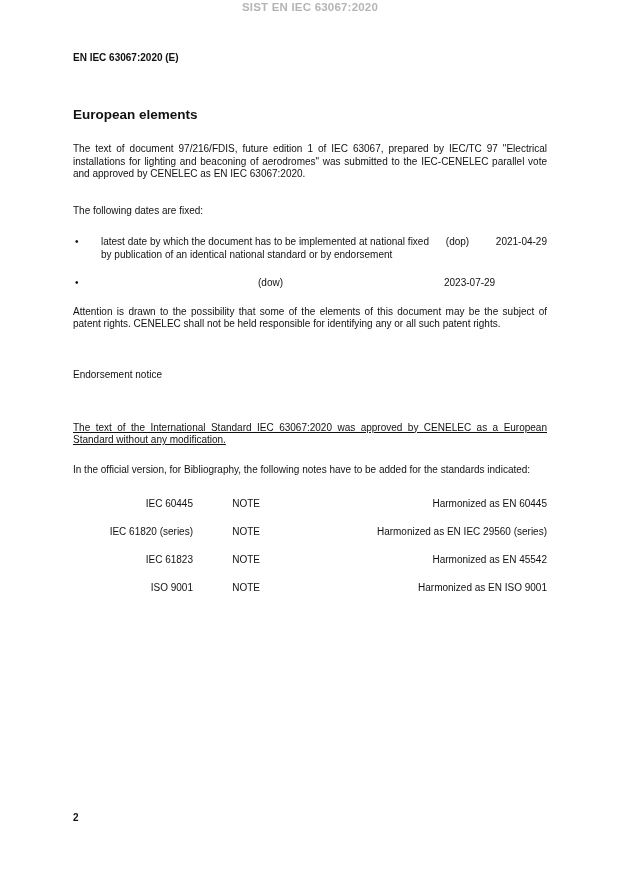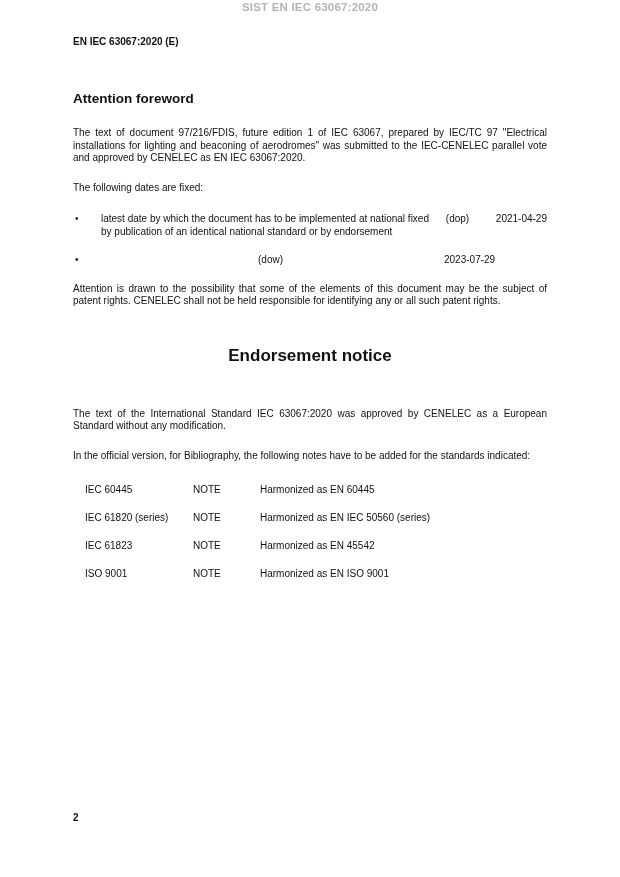--- a/index.html
+++ b/index.html
@@ -24,89 +24,90 @@
     text-align: center;
     font-size: 11.5px;
     font-weight: bold;
     color: #b5b5b5;
     letter-spacing: 0.2px;
   }
   .content {
     position: absolute;
     left: 73px;
     right: 73px;
-    top: 0;
+    top: 16px;
   }
   .doc-ref {
     margin-top: 36px;
     font-size: 10px;
     font-weight: bold;
   }
   .foreword-title {
     margin-top: 44px;
     font-size: 13.5px;
     font-weight: bold;
   }
   p.body-par {
     font-size: 10px;
     line-height: 12.5px;
     text-align: justify;
   }
   .par-1 { margin-top: 21px; }
-  .dates-intro { margin-top: 17px; text-align: left; }
+  .dates-intro { margin-top: 24px; text-align: left; }
   .dates-list { margin-top: 19px; }
   .date-item {
     display: grid;
     grid-template-columns: 28px 333px 1fr 72px;
     font-size: 10px;
     line-height: 12.5px;
     margin-bottom: 16px;
     align-items: start;
   }
   .date-item .bullet { padding-left: 2px; }
   .date-item .code { text-align: center; padding-left: 6px; white-space: nowrap; }
   .date-item .dval { text-align: right; padding-left: 10px; white-space: nowrap; }
   .patent-par { margin-top: 14px; }
   .endorsement-title {
     margin-top: 38px;
-    text-align: center;
-    font-size: 17px;
-    font-weight: bold;
+    text-align: left;
+    font-size: 10px;
+    font-weight: normal;
   }
-  .endorse-par-1 { margin-top: 42px; }
+  .endorse-par-1 { margin-top: 42px; text-decoration: underline; }
   .endorse-par-2 { margin-top: 17px; }
   .notes-table { margin-top: 22px; }
   .note-row {
     display: grid;
     grid-template-columns: 108px 67px 1fr;
     font-size: 10px;
     line-height: 12.5px;
     padding-left: 12px;
     margin-bottom: 15.5px;
+    text-align: right;
   }
   .page-number {
     position: absolute;
     left: 73px;
     top: 812px;
     font-size: 10px;
     font-weight: bold;
   }
 </style>
 </head>
 <body>
 
 <div class="page">
 
   <div class="watermark">SIST EN IEC 63067:2020</div>
 
   <div class="content">
 
     <div class="doc-ref">EN IEC 63067:2020 (E)</div>
 
-    <div class="foreword-title">Attention foreword</div>
+    <div class="foreword-title">European elements</div>
 
     <p class="body-par par-1">The text of document 97/216/FDIS, future edition 1 of IEC 63067, prepared by IEC/TC 97 "Electrical installations for lighting and beaconing of aerodromes" was submitted to the IEC-CENELEC parallel vote and approved by CENELEC as EN IEC 63067:2020.</p>
 
     <p class="body-par dates-intro">The following dates are fixed:</p>
 
     <div class="dates-list">
 
       <div class="date-item">
         <span class="bullet">•</span>
         <span class="dtext">latest date by which the document has to be implemented at national fixed by publication of an identical national standard or by endorsement</span>
@@ -134,21 +135,21 @@
 
       <div class="note-row">
         <span>IEC 60445</span>
         <span>NOTE</span>
         <span>Harmonized as EN 60445</span>
       </div>
 
       <div class="note-row">
         <span>IEC 61820 (series)</span>
         <span>NOTE</span>
-        <span>Harmonized as EN IEC 50560 (series)</span>
+        <span>Harmonized as EN IEC 29560 (series)</span>
       </div>
 
       <div class="note-row">
         <span>IEC 61823</span>
         <span>NOTE</span>
         <span>Harmonized as EN 45542</span>
       </div>
 
       <div class="note-row">
         <span>ISO 9001</span>

